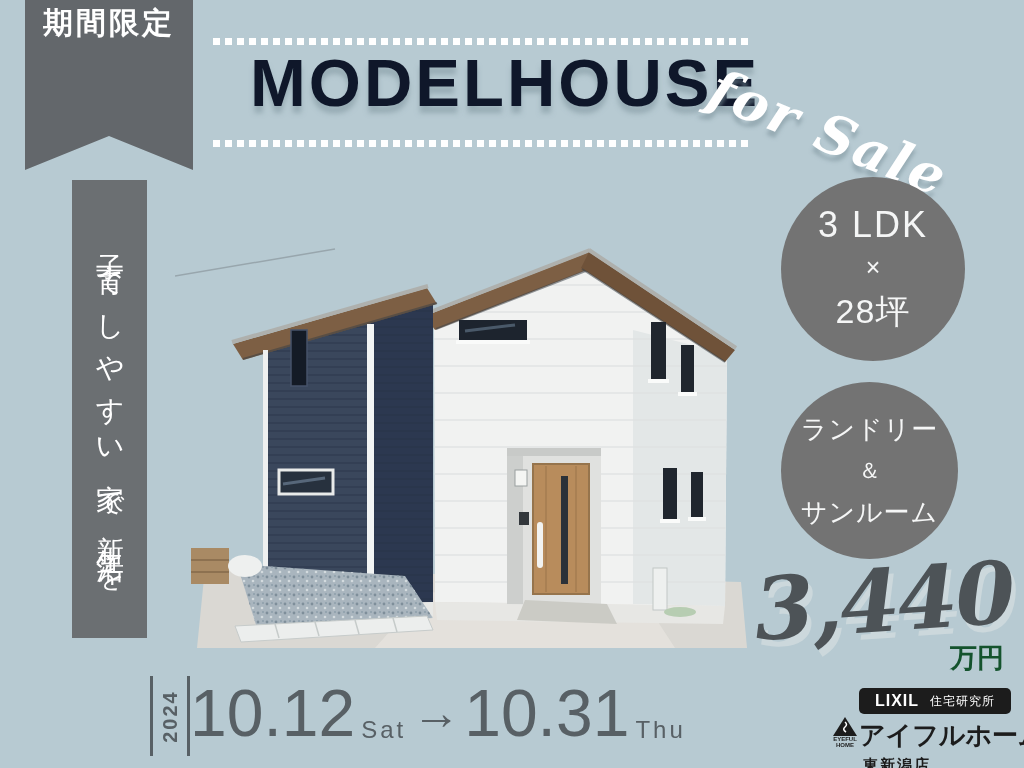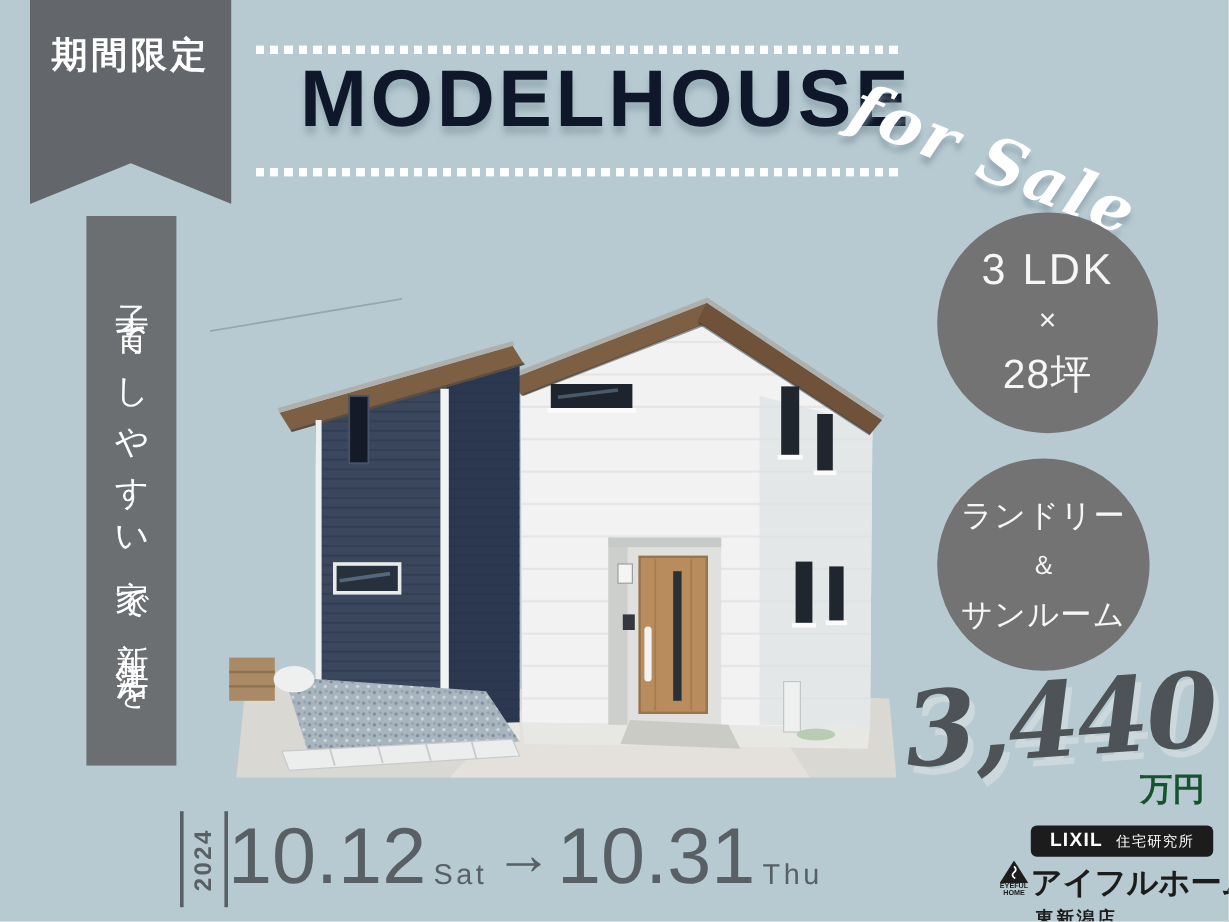--- a/index.html
+++ b/index.html
@@ -2,21 +2,21 @@
 <html><head>
 <meta charset="utf-8">
 <style>
   html,body{margin:0;padding:0;}
   .poster{position:relative;width:1024px;height:768px;background:#b7cad2;overflow:hidden;
           font-family:"Liberation Sans",sans-serif;}
 
   
   .ribbon{position:absolute;left:25px;top:0;width:168px;height:170px;background:#63676b;
           clip-path:polygon(0 0,100% 0,100% 100%,50% 80%,0 100%);
-          text-align:center;padding-top:24px;box-sizing:border-box;}
+          text-align:center;box-sizing:border-box;}
   .ribbon .line{color:#ffffff;font-size:30px;font-weight:bold;letter-spacing:3px;line-height:45px;}
 
   
   .dotline{position:absolute;height:7px;
            background:repeating-linear-gradient(90deg,#ffffff 0 7px,transparent 7px 12px);}
   #dot-top{left:213px;top:38px;width:540px;}
   #dot-bottom{left:213px;top:140px;width:540px;}
 
   .title{position:absolute;left:250px;top:44px;color:#0f172a;font-size:67px;font-weight:bold;
          letter-spacing:3px;text-shadow:0 7px 5px rgba(125,148,157,.55);white-space:nowrap;}

